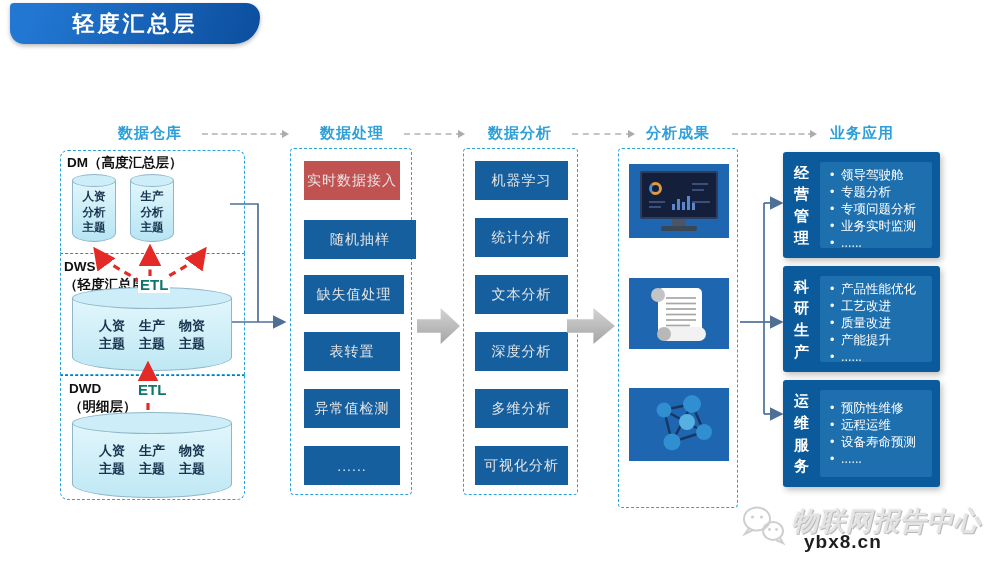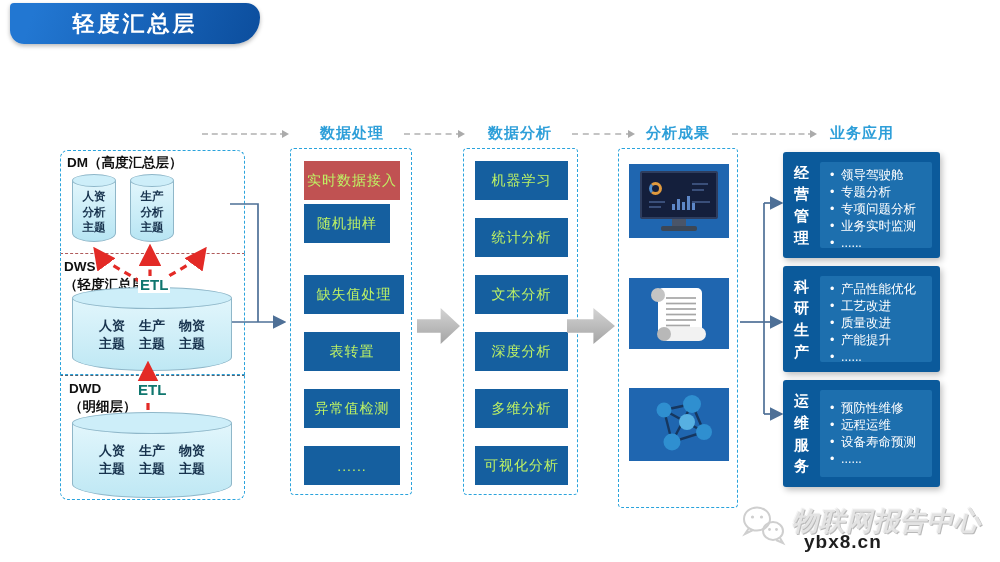--- a/index.html
+++ b/index.html
@@ -46,21 +46,21 @@
   .bcyl .crow { position:absolute; top:30px; width:100%; display:flex; justify-content:center; gap:14px; }
   .bcyl .crow span { font-size:13px; font-weight:bold; color:var(--cyl_text,#17324d);
     white-space:pre-line; text-align:center; line-height:1.35; }
 
   .etl { position:absolute; font-size:15px; font-weight:bold; color:#0f766e; background:#fff; padding:0 2px; }
 
   .overlay { position:absolute; pointer-events:none; }
 
   
   .dash-col { position:absolute; border:1.6px dashed var(--dash_blue,#2aa3dc); border-radius:4px; box-sizing:border-box; }
-  .pbox { position:absolute; height:39px; background:var(--box_blue,#155f9f); color:#bef264; font-size:14px;
+  .pbox { position:absolute; height:39px; background:var(--box_blue,#155f9f); color:#e5e5e5; font-size:14px;
     display:flex; align-items:center; justify-content:center; letter-spacing:1px; }
   .pbox.red { background:var(--box_red,#c05252); }
 
   
   .tile { position:absolute; left:10px; width:100px; background:var(--tile_blue,#1f66b0);
     display:flex; align-items:center; justify-content:center; }
   .monitor { width:84px; }
   .monitor .screen { width:74px; height:44px; background:#141f3c; border:2px solid #2e3d5e; border-radius:2px;
     position:relative; margin:0 auto; overflow:hidden; }
   .monitor .donut { position:absolute; left:7px; top:9px; width:13px; height:13px; border-radius:50%;
@@ -96,20 +96,21 @@
 </style>
 </head>
 <body>
 
 <div class="canvas">
 
   <div class="banner">
     <span class="banner-title">轻度汇总层</span>
   </div>
 
+  <div class="flow-h" style="left:90px;">数据仓库</div>
   <div class="flow-h" style="left:292px;">数据处理</div>
   <div class="flow-h" style="left:460px;">数据分析</div>
   <div class="flow-h" style="left:618px;">分析成果</div>
   <div class="flow-h" style="left:802px;">业务应用</div>
 
   <div class="harrow" style="left:202px;width:84px;"></div>
   <div class="harrow" style="left:404px;width:58px;"></div>
   <div class="harrow" style="left:572px;width:60px;"></div>
   <div class="harrow" style="left:732px;width:82px;"></div>
 
@@ -187,21 +188,21 @@
       </marker>
     </defs>
     <g stroke="#4e7097" stroke-width="1.7" fill="none">
       <path d="M5,8 L33,8 L33,126"></path>
       <path d="M7,126 L58,126" marker-end="url(#ba)"></path>
     </g>
   </svg>
 
   <div class="dash-col" style="left:290px;top:148px;width:122px;height:347px;">
     <div class="pbox red" style="left:13px;top:12px;width:96px;">实时数据接入</div>
-    <div class="pbox" style="left:13px;top:55px;width:86px;">随机抽样</div>
+    <div class="pbox" style="left:13px;top:71px;width:112px;">随机抽样</div>
     <div class="pbox" style="left:13px;top:126px;width:100px;">缺失值处理</div>
     <div class="pbox" style="left:13px;top:183px;width:96px;">表转置</div>
     <div class="pbox" style="left:13px;top:240px;width:96px;">异常值检测</div>
     <div class="pbox" style="left:13px;top:297px;width:96px;">......</div>
   </div>
 
   <div class="garrow" style="left:417px;top:308px;width:43px;"></div>
 
   <div class="dash-col" style="left:463px;top:148px;width:115px;height:347px;">
     <div class="pbox" style="left:11px;top:12px;width:93px;">机器学习</div>

